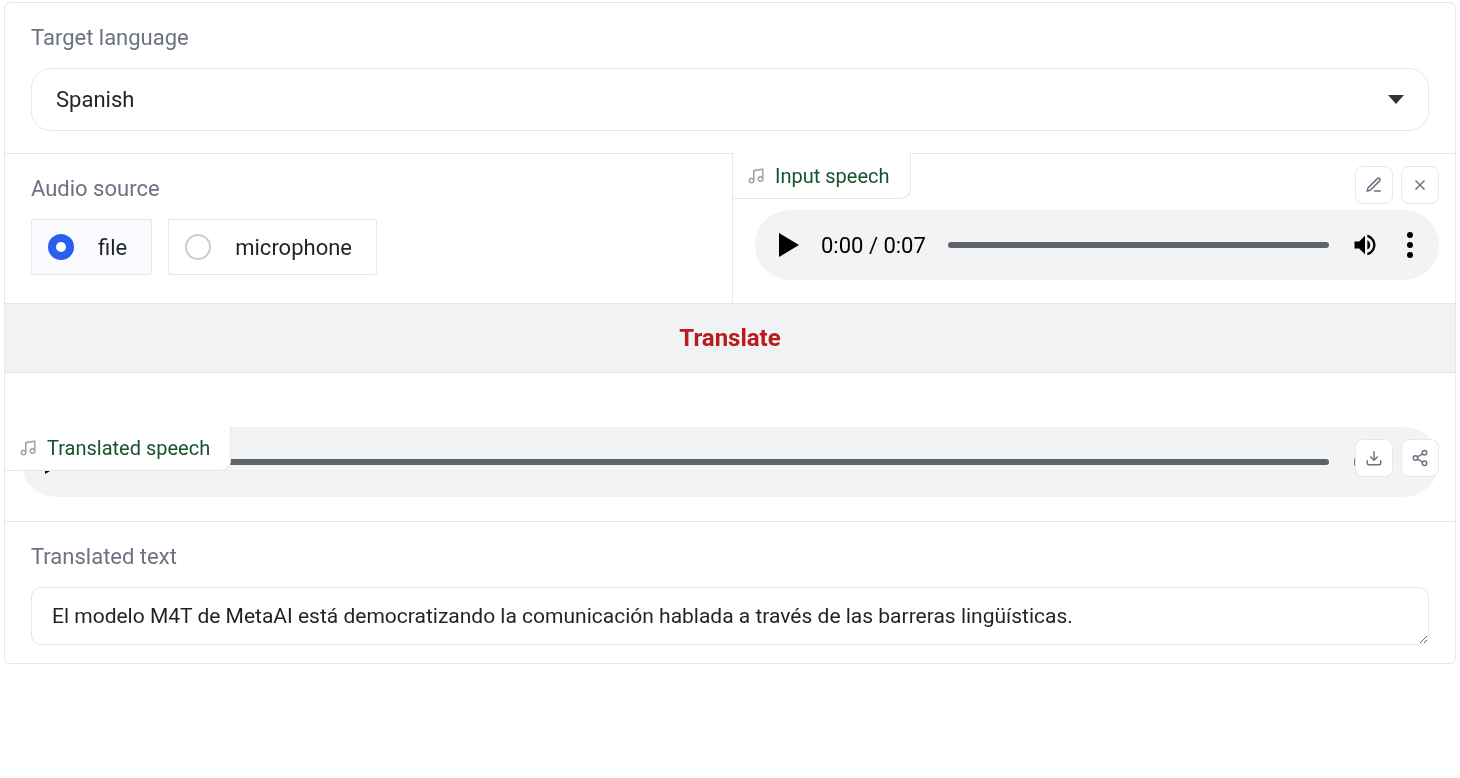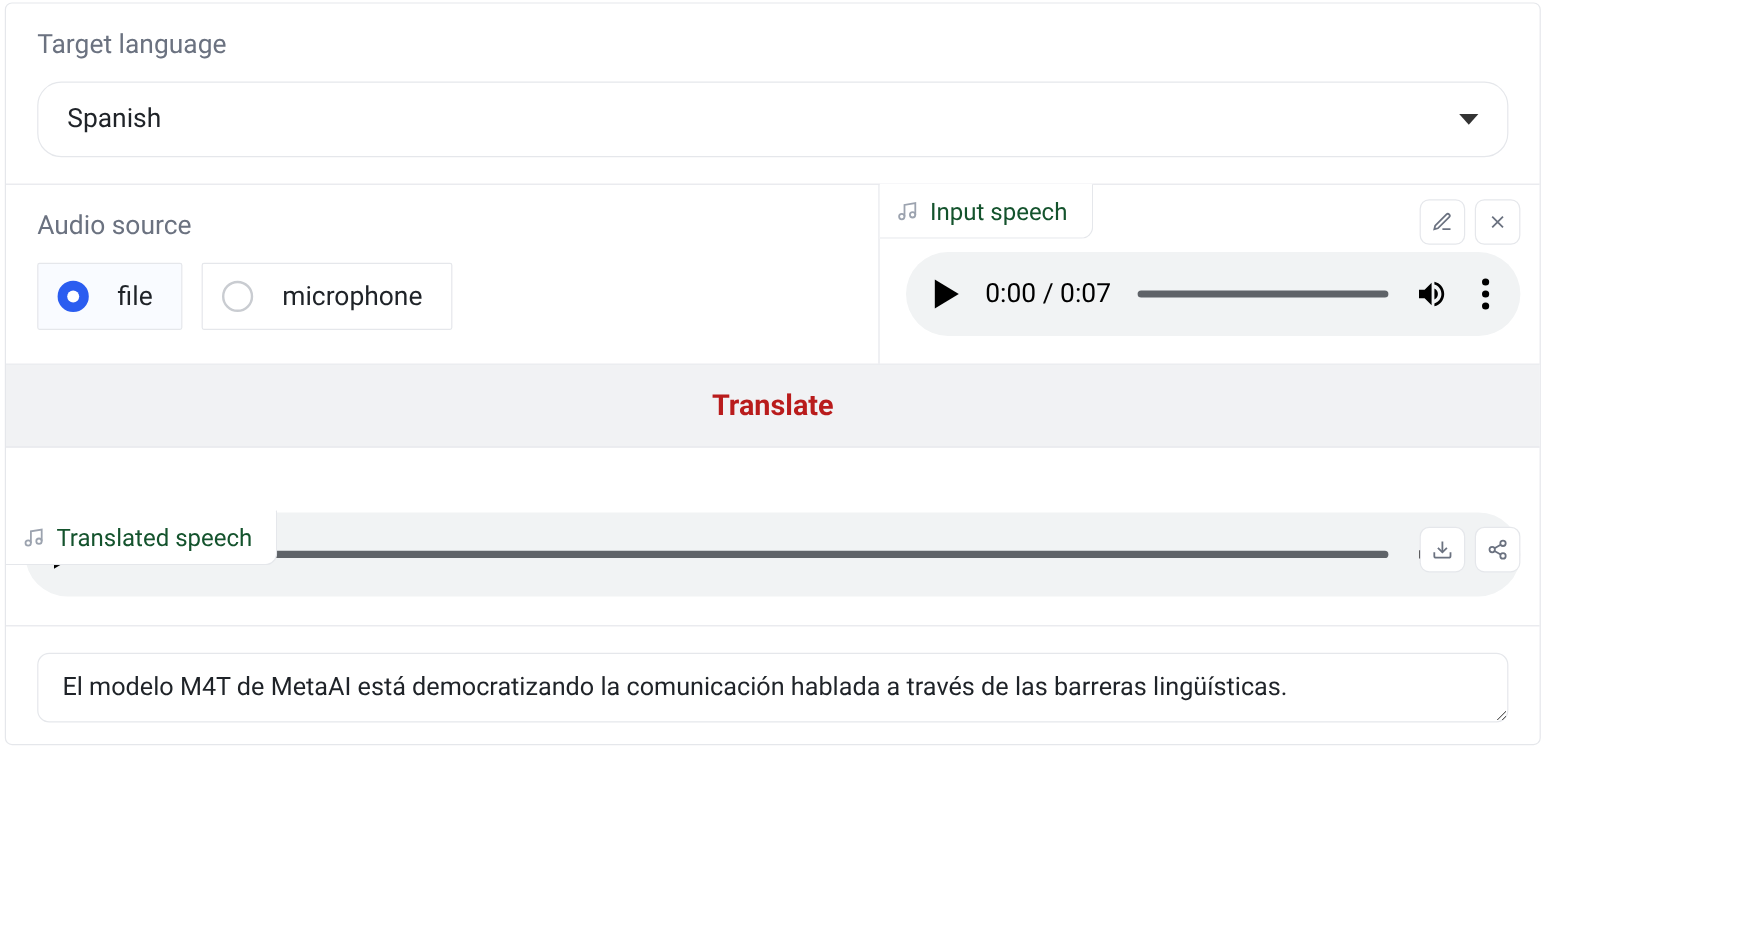--- a/index.html
+++ b/index.html
@@ -7,21 +7,21 @@
     font-family: -apple-system, BlinkMacSystemFont, "Segoe UI", Roboto, Helvetica, Arial, sans-serif;
     background: #fff;
     color: #1f2328;
     width: 1460px;
     height: 778px;
     overflow: hidden;
   }
   .outer {
     border: 1px solid #e5e7eb;
     border-radius: 6px;
-    width: 1280px;
+    width: 1452px;
     margin: 2px 4px;
     background: #fff;
   }
   .section {
     padding: 22px 26px;
     border-bottom: 1px solid #e5e7eb;
   }
   .label {
     color: #6b7280;
     font-size: 22px;
@@ -305,20 +305,21 @@
       </div>
       <div class="menu-dots">
         <span></span>
           <span></span>
           <span></span>
       </div>
     </div>
   </div>
 
   <div class="translated-text-section">
+    <div class="label">Translated text</div>
     <div style="position:relative;">
       <div class="text-output">
         <span>El modelo M4T de MetaAI está democratizando la comunicación hablada a través de las barreras lingüísticas.</span>
       </div>
     </div>
   </div>
 
 </div>
 
 </body></html>

